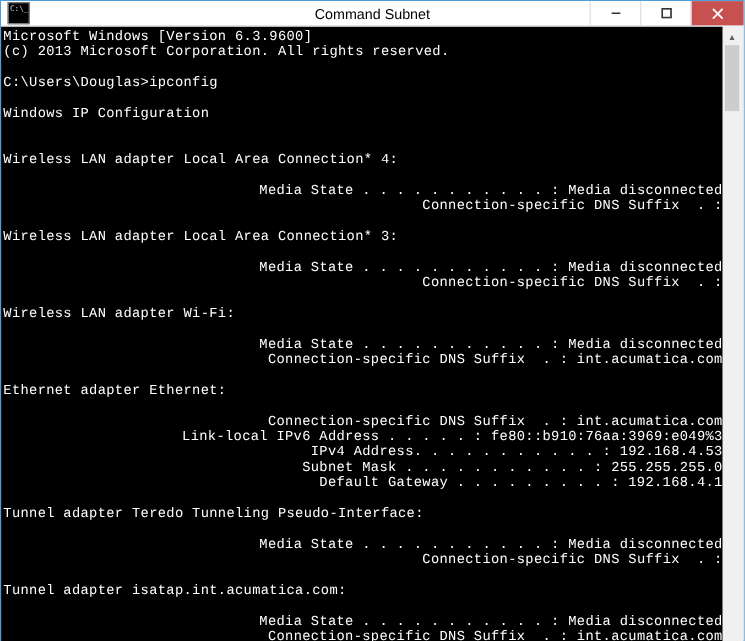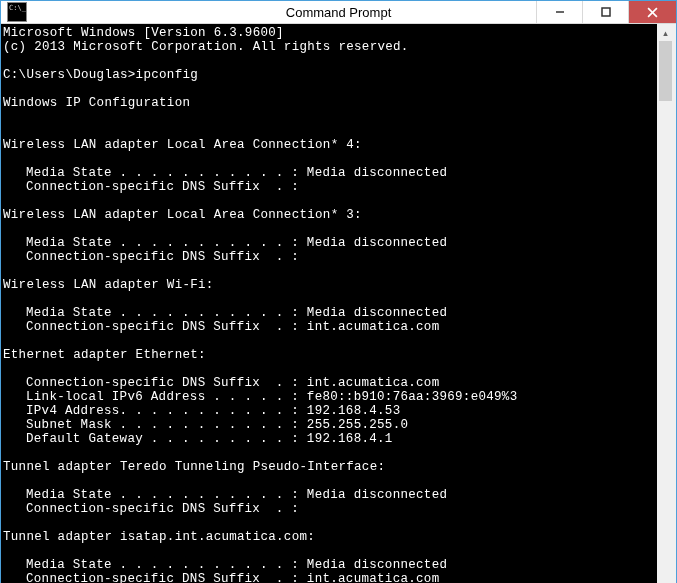--- a/index.html
+++ b/index.html
@@ -12,29 +12,29 @@
   .win-controls { margin-left: auto; display: flex; height: 22px; }
   .win-btn { width: 46px; height: 22px; display: flex; align-items: center; justify-content: center; font-size: 12px; color: #333; border-left: 1px solid #d9d9d9; }
   .win-btn.close { background: #c75050; color: #fff; width: 48px; }
   .win-btn svg { display: block; }
   .content-area { flex: 1; display: flex; background: #f0f0f0; padding: 0 2px 2px 0; }
   .terminal { flex: 1; background: #000; color: #fff; font-family: 'Consolas', 'Courier New', monospace; font-size: 12.5px; line-height: 14px; padding: 2px 0 2px 2px; overflow: hidden; white-space: pre; letter-spacing: 0.3px; }
   .scrollbar { width: 17px; background: #f0f0f0; position: relative; }
   .scroll-arrow { width: 17px; height: 17px; display: flex; align-items: center; justify-content: center; color: #606060; font-size: 9px; position: absolute; }
   .scroll-arrow.up { top: 0; }
   .scroll-thumb { position: absolute; top: 17px; left: 2px; width: 13px; height: 60px; background: #cdcdcd; }
-  .indent { padding-left: 23px; }
+  .indent { padding-left: 23px; text-align: right; }
 </style>
 </head>
 <body>
 
 <div class="window">
   <div class="titlebar">
     <div class="app-icon"></div>
-    <div class="title-text">Command Prompt</div>
+    <div class="title-text">Command Subnet</div>
     <div class="win-controls">
       <div class="win-btn">
         <svg width="10" height="10" viewBox="0 0 10 10">
             <line x1="1" y1="5" x2="9" y2="5" stroke="#333" stroke-width="1.5"></line>
           </svg>
       </div>
       <div class="win-btn">
         <svg width="10" height="10" viewBox="0 0 10 10">
             <rect x="1" y="1" width="8" height="8" fill="none" stroke="#333" stroke-width="1.5"></rect>
           </svg>

